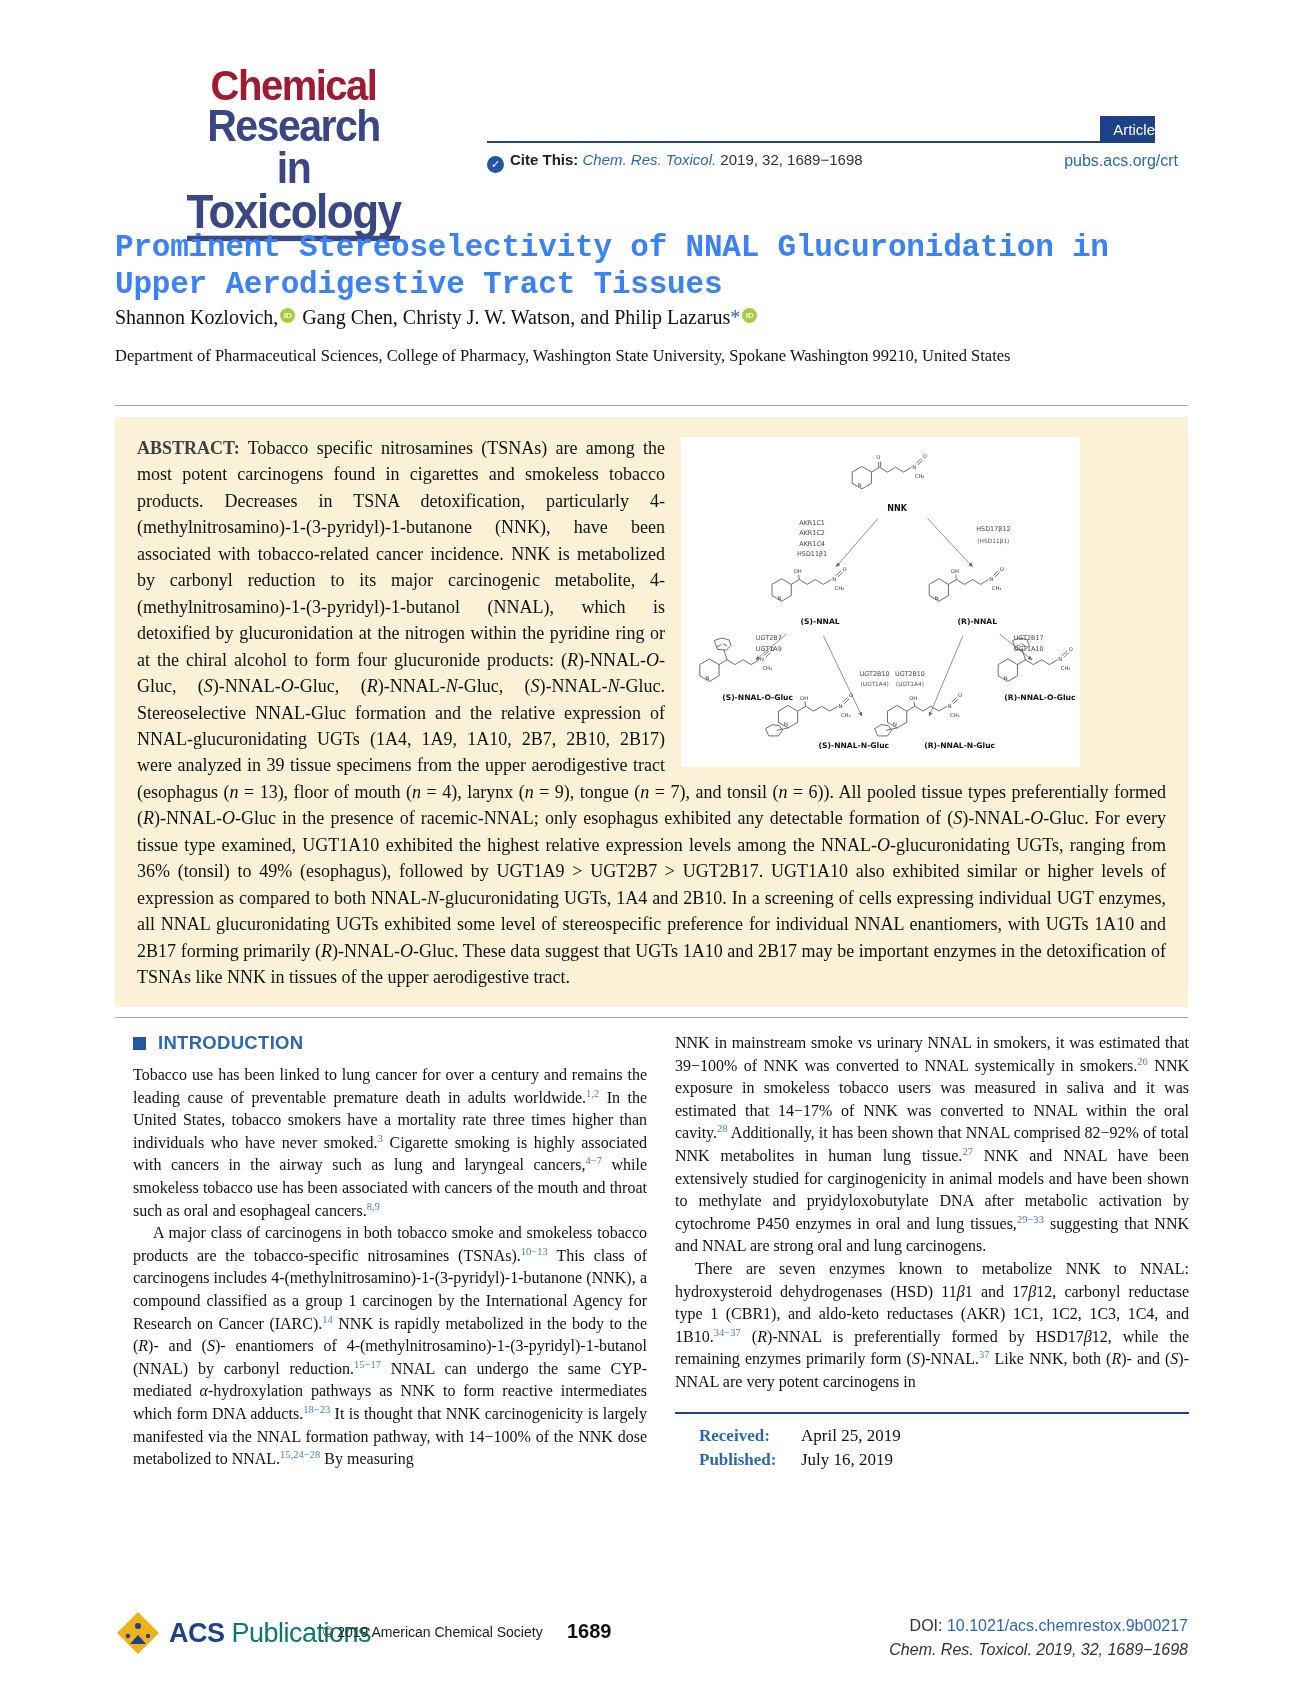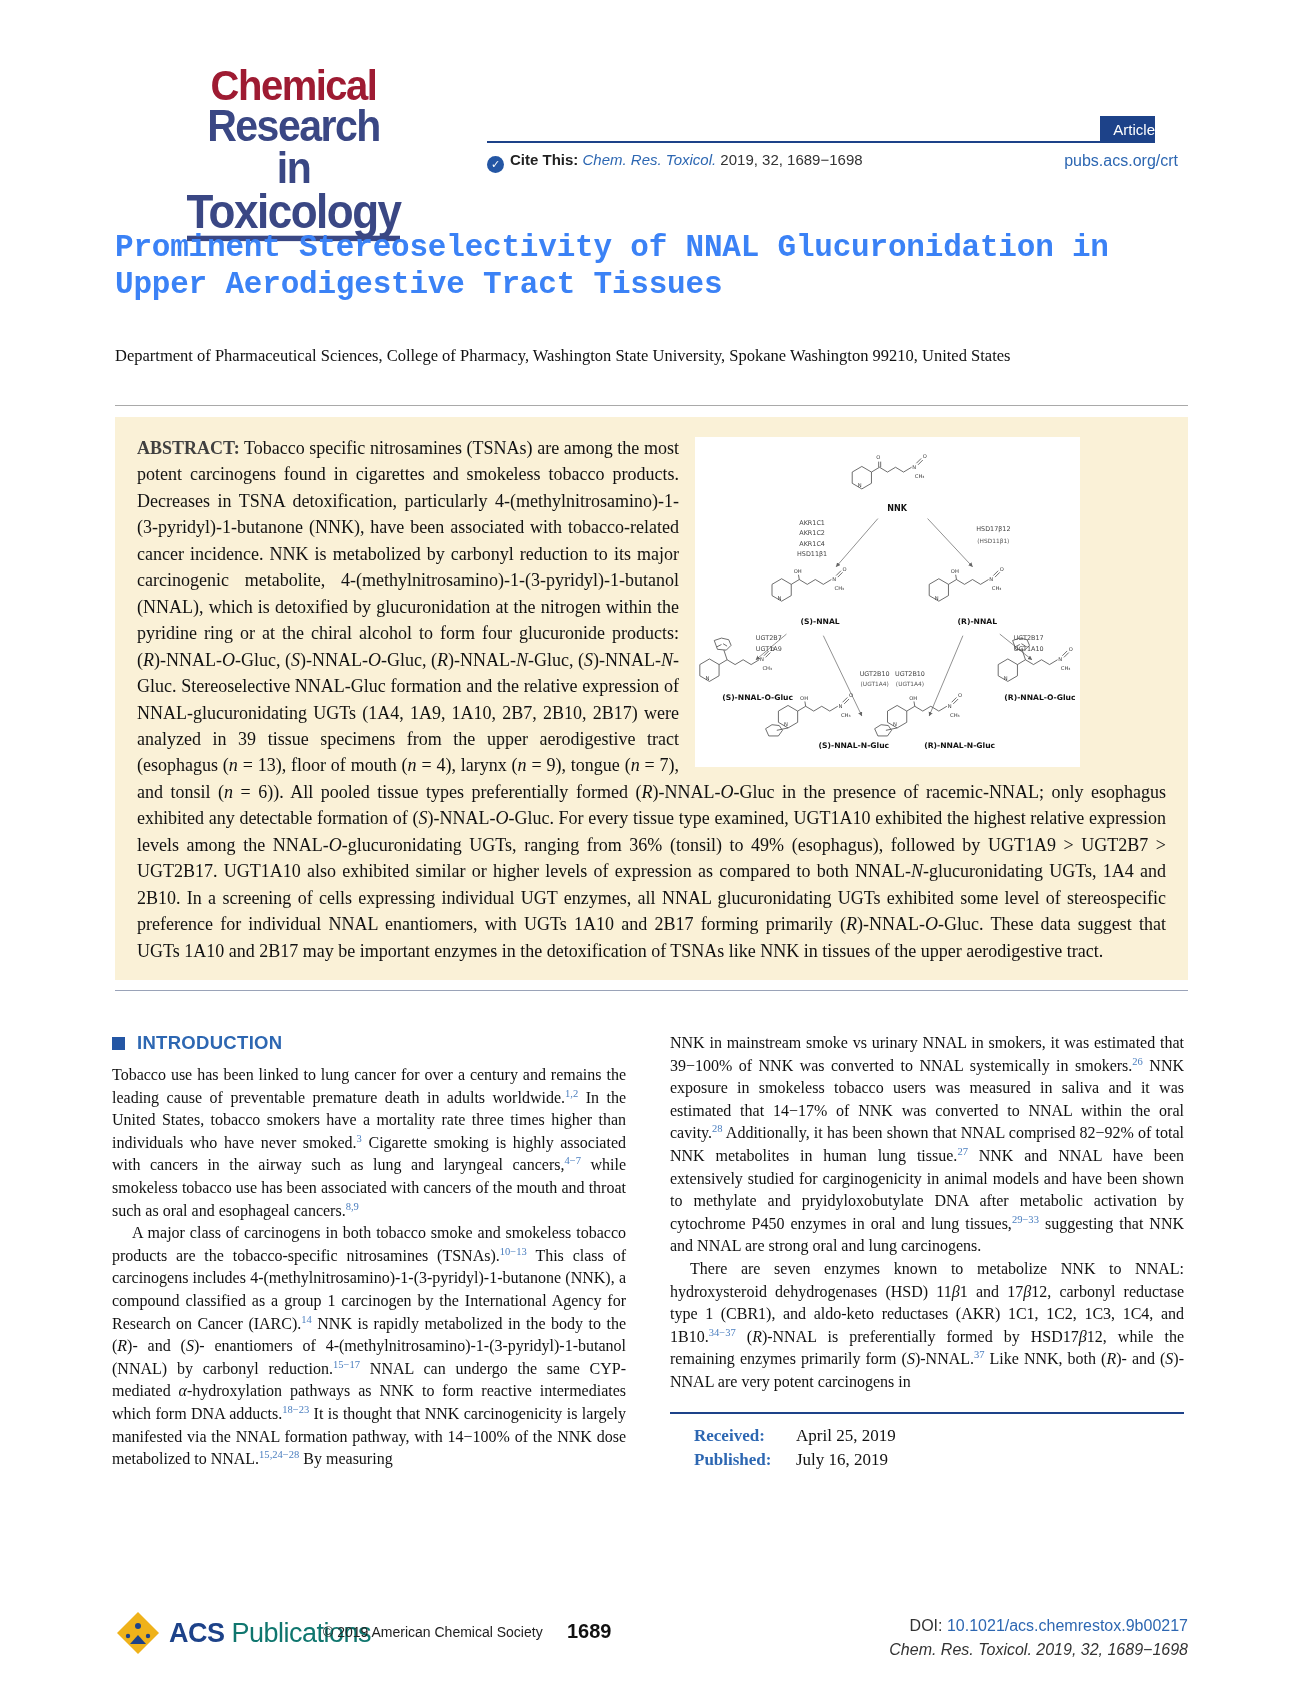--- a/index.html
+++ b/index.html
@@ -31,37 +31,37 @@
   .authors{position:absolute;left:115px;top:306px;width:1000px;font-size:20px;}
   .orcid-icon{display:inline-block;width:15px;height:15px;border-radius:50%;background:#A6CE39;color:#fff;
               font:bold 8px/15px "Liberation Sans",sans-serif;text-align:center;vertical-align:6px;margin:0 2px;}
   .author-star{color:#2D67B2;}
   .affiliation{position:absolute;left:115px;top:344px;width:985px;font-size:16.5px;line-height:1.45;color:#111;}
 
   
   .abstract-wrap{position:absolute;left:115px;top:405px;width:1073px;
                  border-top:1px solid #a9a9a9;border-bottom:1px solid #9aa3b8;padding:11px 0 10px;}
   .abs-box{background:#FAF1D7;padding:18px 22px 16px;overflow:hidden;}
-  .abs-figure{float:right;width:385px;height:330px;background:#fff;margin:2px 86px 10px 16px;}
+  .abs-figure{float:right;width:385px;height:330px;background:#fff;margin:2px 86px 10px 16px;padding-left:14px;}
   .abs-text{font-size:18px;line-height:1.47;text-align:justify;}
   .abs-label{font-weight:bold;color:#404040;}
   sup.ref{font-size:66%;line-height:0;color:#4A7EBF;vertical-align:super;}
 
   
   .fig-svg text{font-family:"DejaVu Sans",sans-serif;fill:#333;}
   .fig-svg .ms{stroke:#4a4a4a;stroke-width:1;fill:none;}
   .fig-svg .arrow{stroke:#666;stroke-width:.9;fill:none;}
   .fig-svg .at{font-size:6.5px;}
   .fig-svg .enz{font-size:8px;text-anchor:middle;fill:#444;}
   .fig-svg .enz2{font-size:7.3px;text-anchor:middle;fill:#555;}
   .fig-svg .clabel{font-size:9.5px;font-weight:bold;text-anchor:middle;fill:#111;}
   .fig-svg .nnk{font-size:10px;font-weight:bold;text-anchor:middle;fill:#111;}
 
   
-  .columns{position:absolute;left:112px;top:1032px;width:1073px;display:flex;gap:44px;}
+  .columns{position:absolute;left:133px;top:1032px;width:1073px;display:flex;gap:28px;}
   .col{width:514px;flex:0 0 514px;}
   .intro-head{font-family:"Liberation Sans",sans-serif;font-weight:bold;font-size:18.5px;color:#2D67B2;
               letter-spacing:.3px;margin:0 0 10px 0;}
   .sq{display:inline-block;width:13px;height:13px;background:#2456A4;margin-right:12px;vertical-align:-1px;}
   .col p{margin:0;font-size:16px;line-height:22.6px;text-align:justify;}
   .col p.indent{text-indent:20px;}
 
   
   .received{margin-top:18px;border-top:2px solid #1D4289;padding:10px 0 0 24px;}
   .recv-row{display:grid;grid-template-columns:102px auto;font-size:17px;line-height:24px;}
@@ -95,20 +95,24 @@
 
   <div class="cite-line">
     <span class="check-icon">✓</span><span class="cite-label">Cite This:</span>
     <span class="cite-journal">Chem. Res. Toxicol.</span>
     <span class="cite-rest">2019, 32, 1689−1698</span>
   </div>
   <div class="pubs-url">pubs.acs.org/crt</div>
 
   <h1 class="title">Prominent Stereoselectivity of NNAL Glucuronidation in Upper Aerodigestive Tract Tissues</h1>
 
+  <div class="authors">
+    <span>Shannon Kozlovich,</span><span class="orcid-icon">iD</span>
+    <span>Gang Chen, Christy J. W. Watson, and Philip Lazarus</span><span class="author-star">*</span><span class="orcid-icon">iD</span>
+  </div>
 
   <div class="affiliation">Department of Pharmaceutical Sciences, College of Pharmacy, Washington State University, Spokane Washington 99210, United States</div>
 
   <div class="abstract-wrap">
     <div class="abs-box">
 
       <div class="abs-figure">
         <svg class="fig-svg" width="385" height="330" viewBox="0 0 480 400">
           <defs>
             <marker id="ah" markerWidth="8" markerHeight="8" refX="5.5" refY="3" orient="auto">

